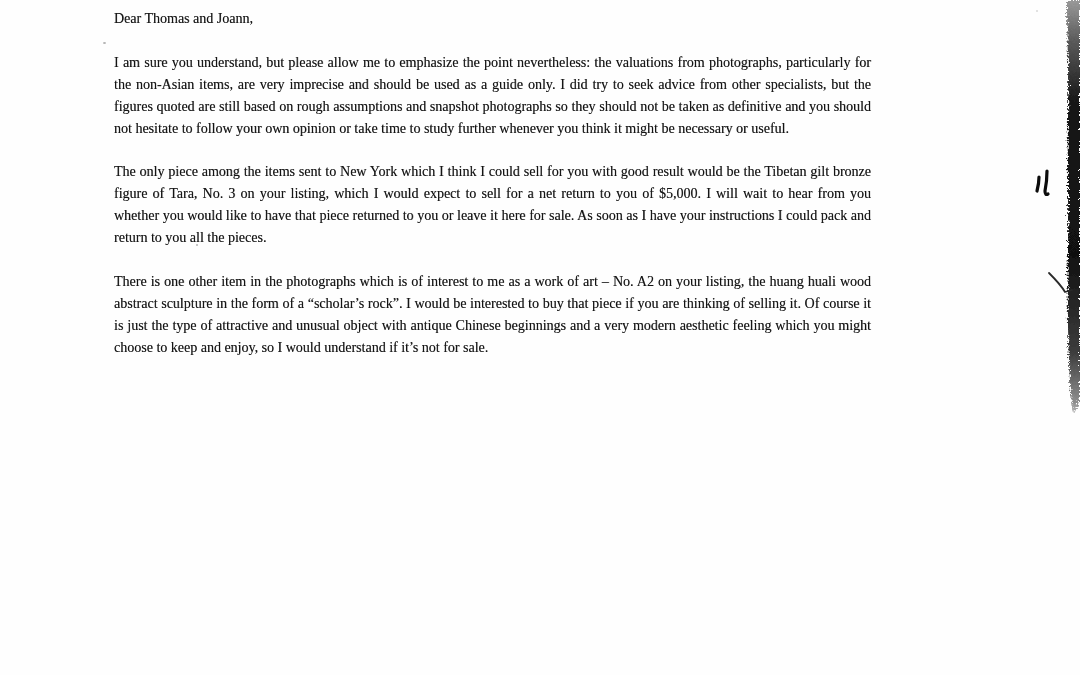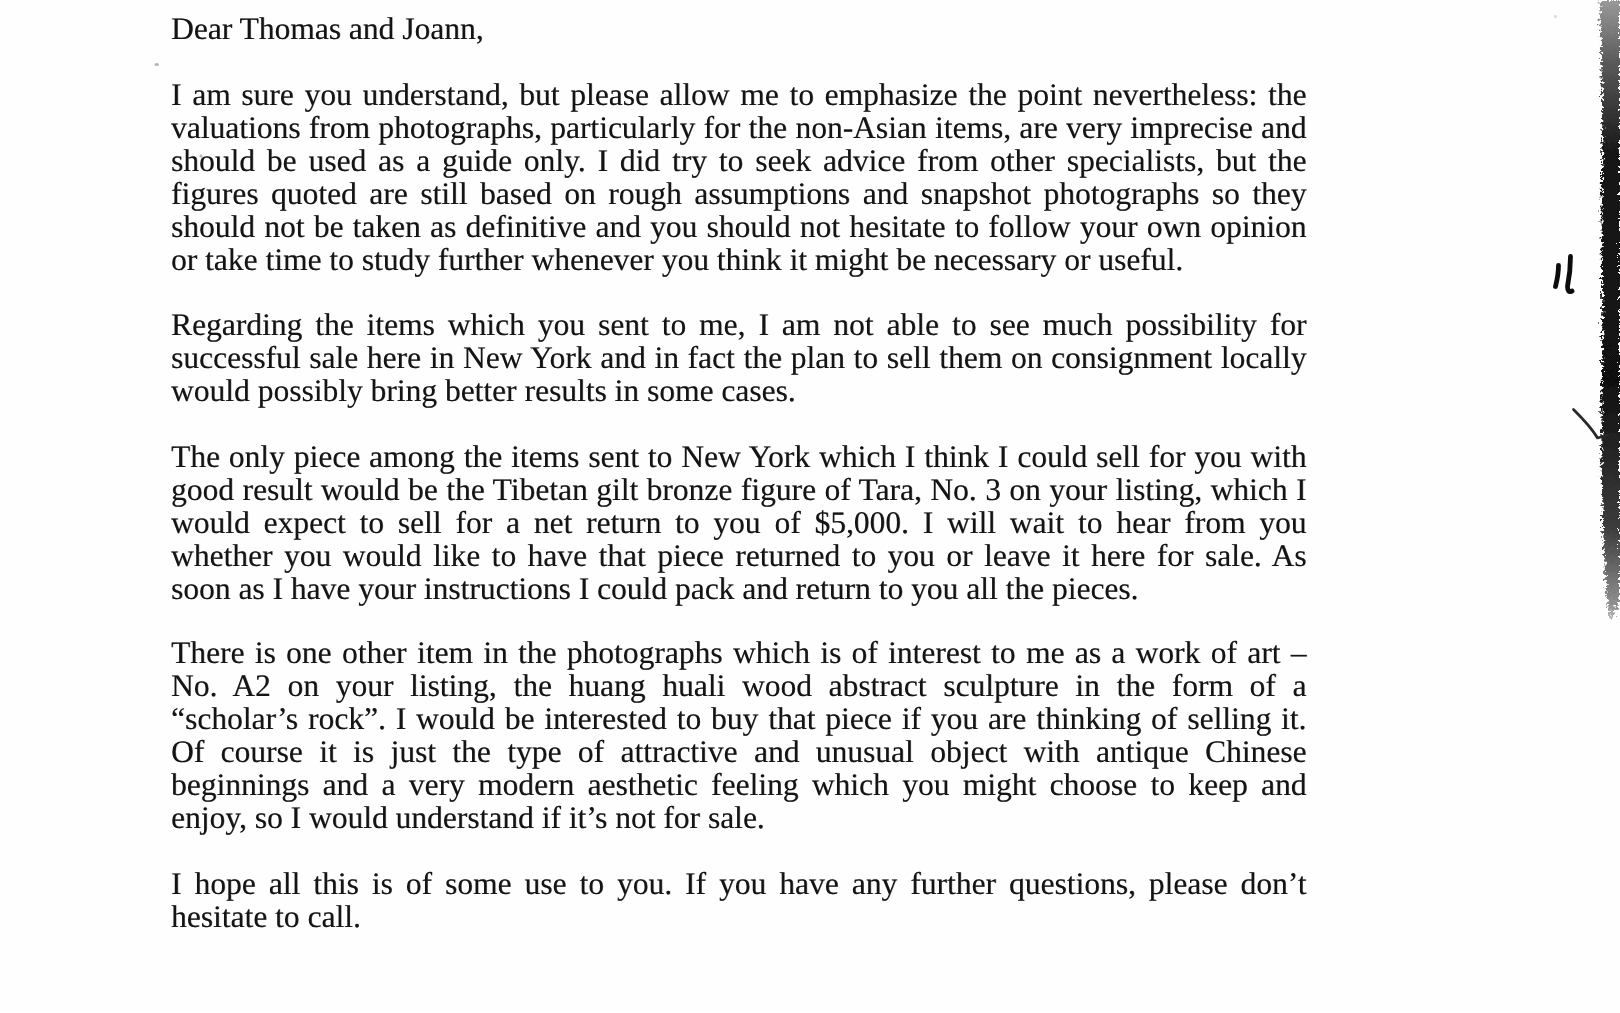--- a/index.html
+++ b/index.html
@@ -15,21 +15,21 @@
     overflow: hidden;
     font-family: "Liberation Serif", "DejaVu Serif", serif;
   }
   .letter {
     position: absolute;
     left: 114px;
     top: 0;
     width: 757px;
     padding-top: 8px;
     color: var(--ink, #141414);
-    font-size: 21px;
+    font-size: 14px;
     line-height: 22px;
     text-align: justify;
     text-shadow: 0.3px 0.3px 0.4px rgba(0,0,0,0.45);
   }
   .letter p {
     margin: 0 0 21.5px 0;
   }
   .letter p.greeting {
     text-align: left;
   }
@@ -52,24 +52,22 @@
   .speck.s4 { left: 1036px; top: 10px; width: 2px; height: 2px; opacity: .5; }
 </style>
 </head>
 <body>
 
 <div class="page">
 
   <div class="letter">
     <p class="greeting">Dear Thomas and Joann,</p>
     <p>I am sure you understand, but please allow me to emphasize the point nevertheless: the valuations from photographs, particularly for the non-Asian items, are very imprecise and should be used as a guide only.  I did try to seek advice from other specialists, but the figures quoted are still based on rough assumptions and snapshot photographs so they should not be taken as definitive and you should not hesitate to follow your own opinion or take time to study further whenever you think it might be necessary or useful.</p>
-    <p>Regarding the items which you sent to me, I am not able to see much possibility for successful sale here in New York and in fact the plan to sell them on consignment locally would possibly bring better results in some cases.</p>
     <p>The only piece among the items sent to New York which I think I could sell for you with good result would be the Tibetan gilt bronze figure of Tara, No. 3 on your listing, which I would expect to sell for a net return to you of $5,000.  I will wait to hear from you whether you would like to have that piece returned to you or leave it here for sale.  As soon as I have your instructions I could pack and return to you all the pieces.</p>
     <p>There is one other item in the photographs which is of interest to me as a work of art – No. A2 on your listing, the huang huali wood abstract sculpture in the form of a “scholar’s rock”.  I would be interested to buy that piece if you are thinking of selling it.  Of course it is just the type of attractive and unusual object with antique Chinese beginnings and a very modern aesthetic feeling which you might choose to keep and enjoy, so I would understand if it’s not for sale.</p>
-    <p>I hope all this is of some use to you.  If you have any further questions, please don’t hesitate to call.</p>
   </div>
 
   <svg class="artifact edge-band" width="26" height="424" viewBox="0 0 26 424" aria-hidden="true">
     <defs>
       <filter id="rough" x="-40%" y="-10%" width="180%" height="120%">
         <feTurbulence type="fractalNoise" baseFrequency="0.55" numOctaves="2" seed="7" result="n"></feTurbulence>
         <feDisplacementMap in="SourceGraphic" in2="n" scale="7"></feDisplacementMap>
       </filter>
       <linearGradient id="bandgrad" x1="0" y1="0" x2="0" y2="1">
         <stop offset="0" stop-color="#9a9a9a"></stop>

